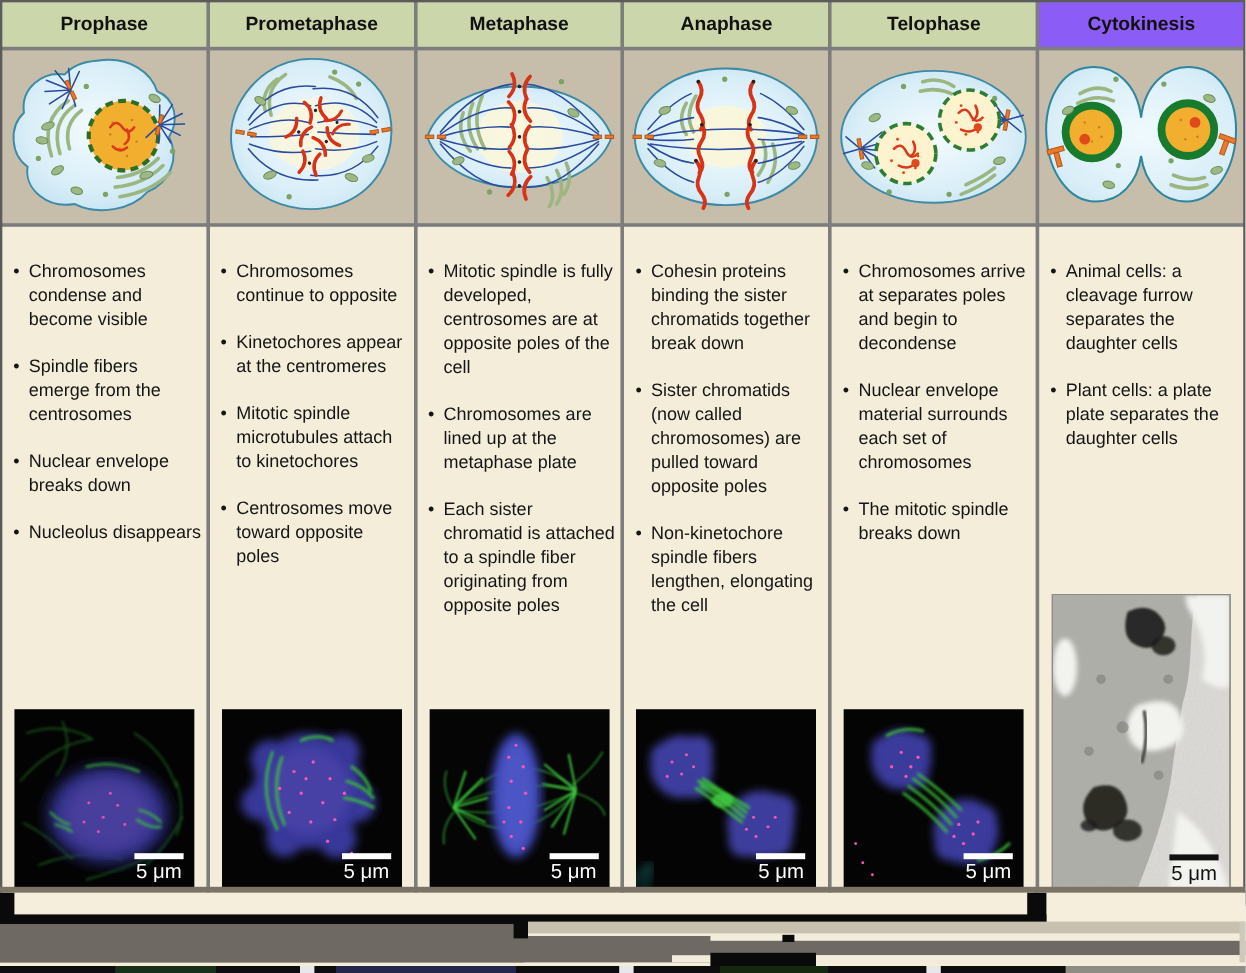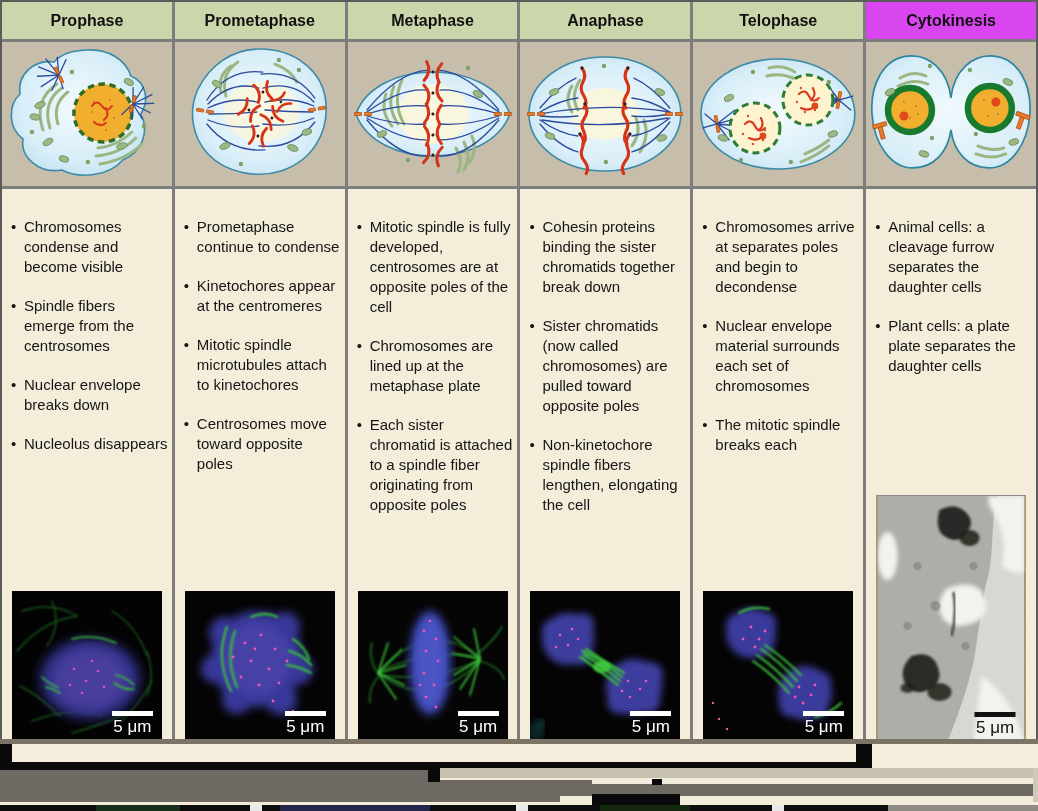--- a/index.html
+++ b/index.html
@@ -6,31 +6,31 @@
   #stage{position:relative;width:1038px;height:811px;overflow:hidden;
          font-family:"Liberation Sans","DejaVu Sans",sans-serif;background:#f4edda;}
 
   
   #mitosis-table{position:absolute;left:0;top:0;width:1038px;height:755px;
     box-sizing:border-box;background:#7d7d7d;border:2px solid #5b5b5b;
     display:grid;grid-template-columns:repeat(6,1fr);grid-template-rows:37px 144px 1fr;
     grid-auto-flow:column;gap:3px;}
   .hdr{background:#ccd6ab;display:flex;align-items:center;justify-content:center;
     font-weight:bold;font-size:16px;color:#111;}
-  .hdr.blue{background:#d946ef;}
+  .hdr.blue{background:#8b5cf6;}
   .illus{background:#c7bdab;overflow:hidden;}
   .illus svg{display:block;width:100%;height:100%;}
   .bodyc{background:#f4edda;position:relative;overflow:hidden;}
   .bodyc ul{margin:0;padding:28px 4px 0 9px;list-style:none;font-size:15px;
     line-height:20px;color:#151515;}
   .bodyc li{position:relative;padding-left:13px;margin-bottom:19px;}
   .bodyc li::before{content:"\2022";position:absolute;left:0;top:0;}
 
   .micro{position:absolute;left:50%;transform:translateX(-50%);bottom:12px;
-    width:150px;height:150px;background:#a16207;}
+    width:150px;height:150px;background:#737373;}
   .micro svg{display:block;width:150px;height:150px;}
   .micro.tem{width:147px;height:246px;bottom:10px;border:1px solid #8c8c8c;}
   .micro.tem svg{width:147px;height:246px;}
   .sbar{position:absolute;right:9px;bottom:5px;text-align:center;}
   .sbar .bar{width:41px;height:5px;background:#fff;margin:0 auto 1px auto;}
   .sbar .lbl{font-size:17px;color:#fff;line-height:19px;}
   .micro.tem .sbar .bar{background:#111;}
   .micro.tem .sbar .lbl{color:#111;}
 
   
@@ -215,21 +215,21 @@
       <ellipse class="org" cx="118" cy="106" rx="5.5" ry="3" transform="rotate(20 118 106)"></ellipse>
       <ellipse class="org" cx="132" cy="90" rx="5" ry="3" transform="rotate(-15 132 90)"></ellipse>
       <ellipse class="org" cx="42" cy="42" rx="5" ry="3" transform="rotate(30 42 42)"></ellipse>
       <circle class="gdot" cx="66" cy="122" r="2.2"></circle>
           <circle class="gdot" cx="104" cy="18" r="2.2"></circle>
           <circle class="gdot" cx="124" cy="28" r="2.2"></circle>
     </svg>
   </div>
   <div class="bodyc">
     <ul>
-          <li>Prometaphase continue to condense</li>
+          <li>Chromosomes continue to opposite</li>
           <li>Kinetochores appear at the centromeres</li>
           <li>Mitotic spindle microtubules attach to kinetochores</li>
           <li>Centrosomes move toward opposite poles</li>
         </ul>
     <div class="micro">
       <svg viewBox="0 0 150 150">
         <defs>
               <filter id="m2a">
                 <feGaussianBlur stdDeviation="4"></feGaussianBlur>
               </filter>
@@ -571,21 +571,21 @@
       <circle class="gdot" cx="48" cy="118" r="2.2"></circle>
           <circle class="gdot" cx="98" cy="120" r="2.2"></circle>
           <circle class="gdot" cx="136" cy="40" r="2.2"></circle>
           <circle class="gdot" cx="60" cy="30" r="2.2"></circle>
     </svg>
   </div>
   <div class="bodyc">
     <ul>
           <li>Chromosomes arrive at separates poles and begin to decondense</li>
           <li>Nuclear envelope material surrounds each set of chromosomes</li>
-          <li>The mitotic spindle breaks each</li>
+          <li>The mitotic spindle breaks down</li>
         </ul>
     <div class="micro">
       <svg viewBox="0 0 150 150">
         <defs>
               <filter id="m5a">
                 <feGaussianBlur stdDeviation="3.5"></feGaussianBlur>
               </filter>
               <filter id="m5b">
                 <feGaussianBlur stdDeviation="1.2"></feGaussianBlur>
               </filter>

